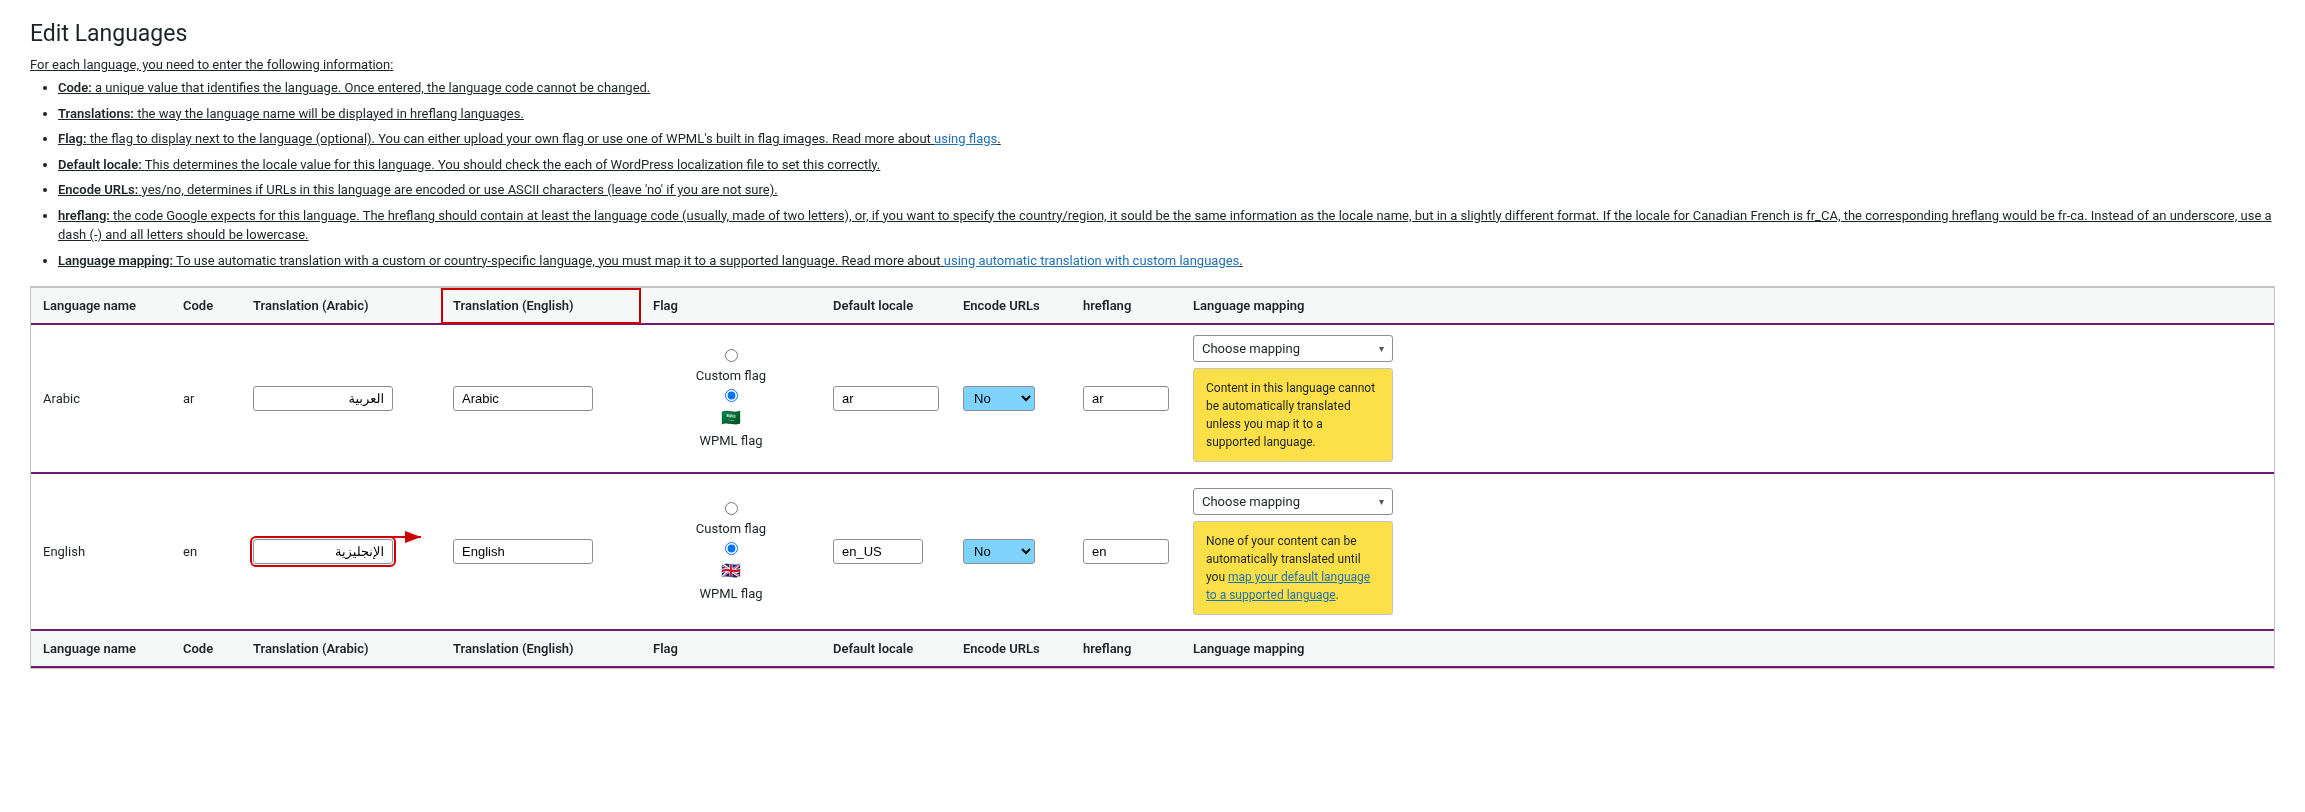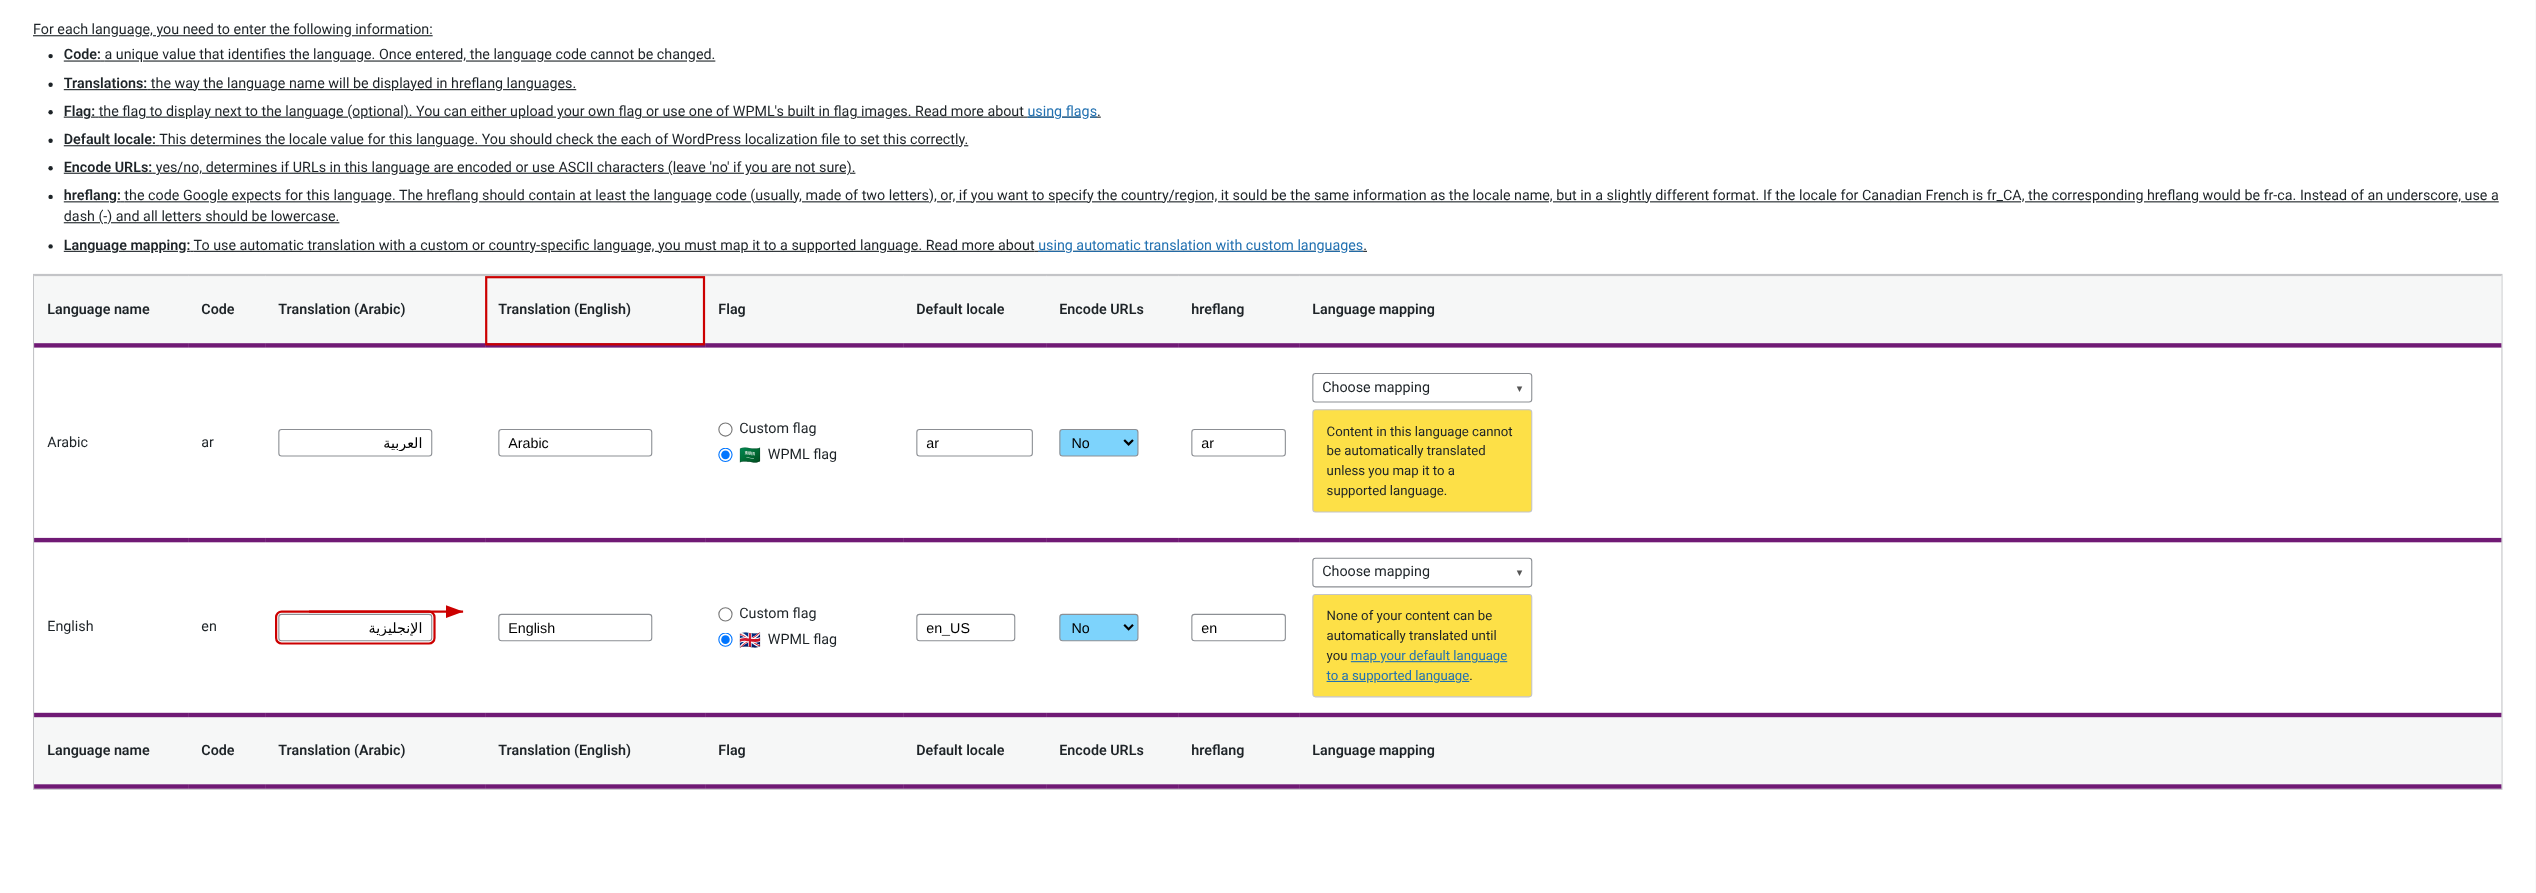--- a/index.html
+++ b/index.html
@@ -52,23 +52,23 @@
       color: #2271b1;
       text-decoration: underline;
     }
     
     .lang-table {
       width: 100%;
       border-collapse: collapse;
       margin-bottom: 0;
     }
     .lang-table th, .lang-table td {
-      padding: 23px 12px;
+      padding: 10px 12px;
       text-align: left;
-      border-bottom: 4px solid #701a75;
+      border-bottom: 2px solid #701a75;
       vertical-align: middle;
       font-size: 13px;
     }
     .lang-table thead th {
       background: #f6f7f7;
       font-weight: 600;
       border-top: 1px solid #c3c4c7;
       color: #1d2327;
     }
     .lang-table thead th.highlighted {
@@ -99,20 +99,21 @@
     .flag-group {
       display: flex;
       flex-direction: column;
       gap: 6px;
     }
     .flag-option {
       display: flex;
       align-items: center;
       gap: 6px;
       font-size: 13px;
+      flex-direction: column;
     }
     .flag-option input[type="radio"] {
       margin: 0;
     }
     .flag-emoji {
       font-size: 16px;
     }
     .locale-input {
       border: 1px solid #8c8f94;
       border-radius: 3px;
@@ -195,20 +196,21 @@
     }
     .row-arabic td {
       vertical-align: middle;
     }
   </style>
 </head>
 <body>
 
 <div class="page-wrapper">
 
+  <h1>Edit Languages</h1>
 
 
   <div class="info-section">
     <p>For each language, you need to enter the following information:</p>
     <ul class="info-list">
       <li>
         <b>Code:</b>
         <span>a unique value that identifies the language. Once entered, the language code cannot be changed.</span>
       </li>
       <li>

